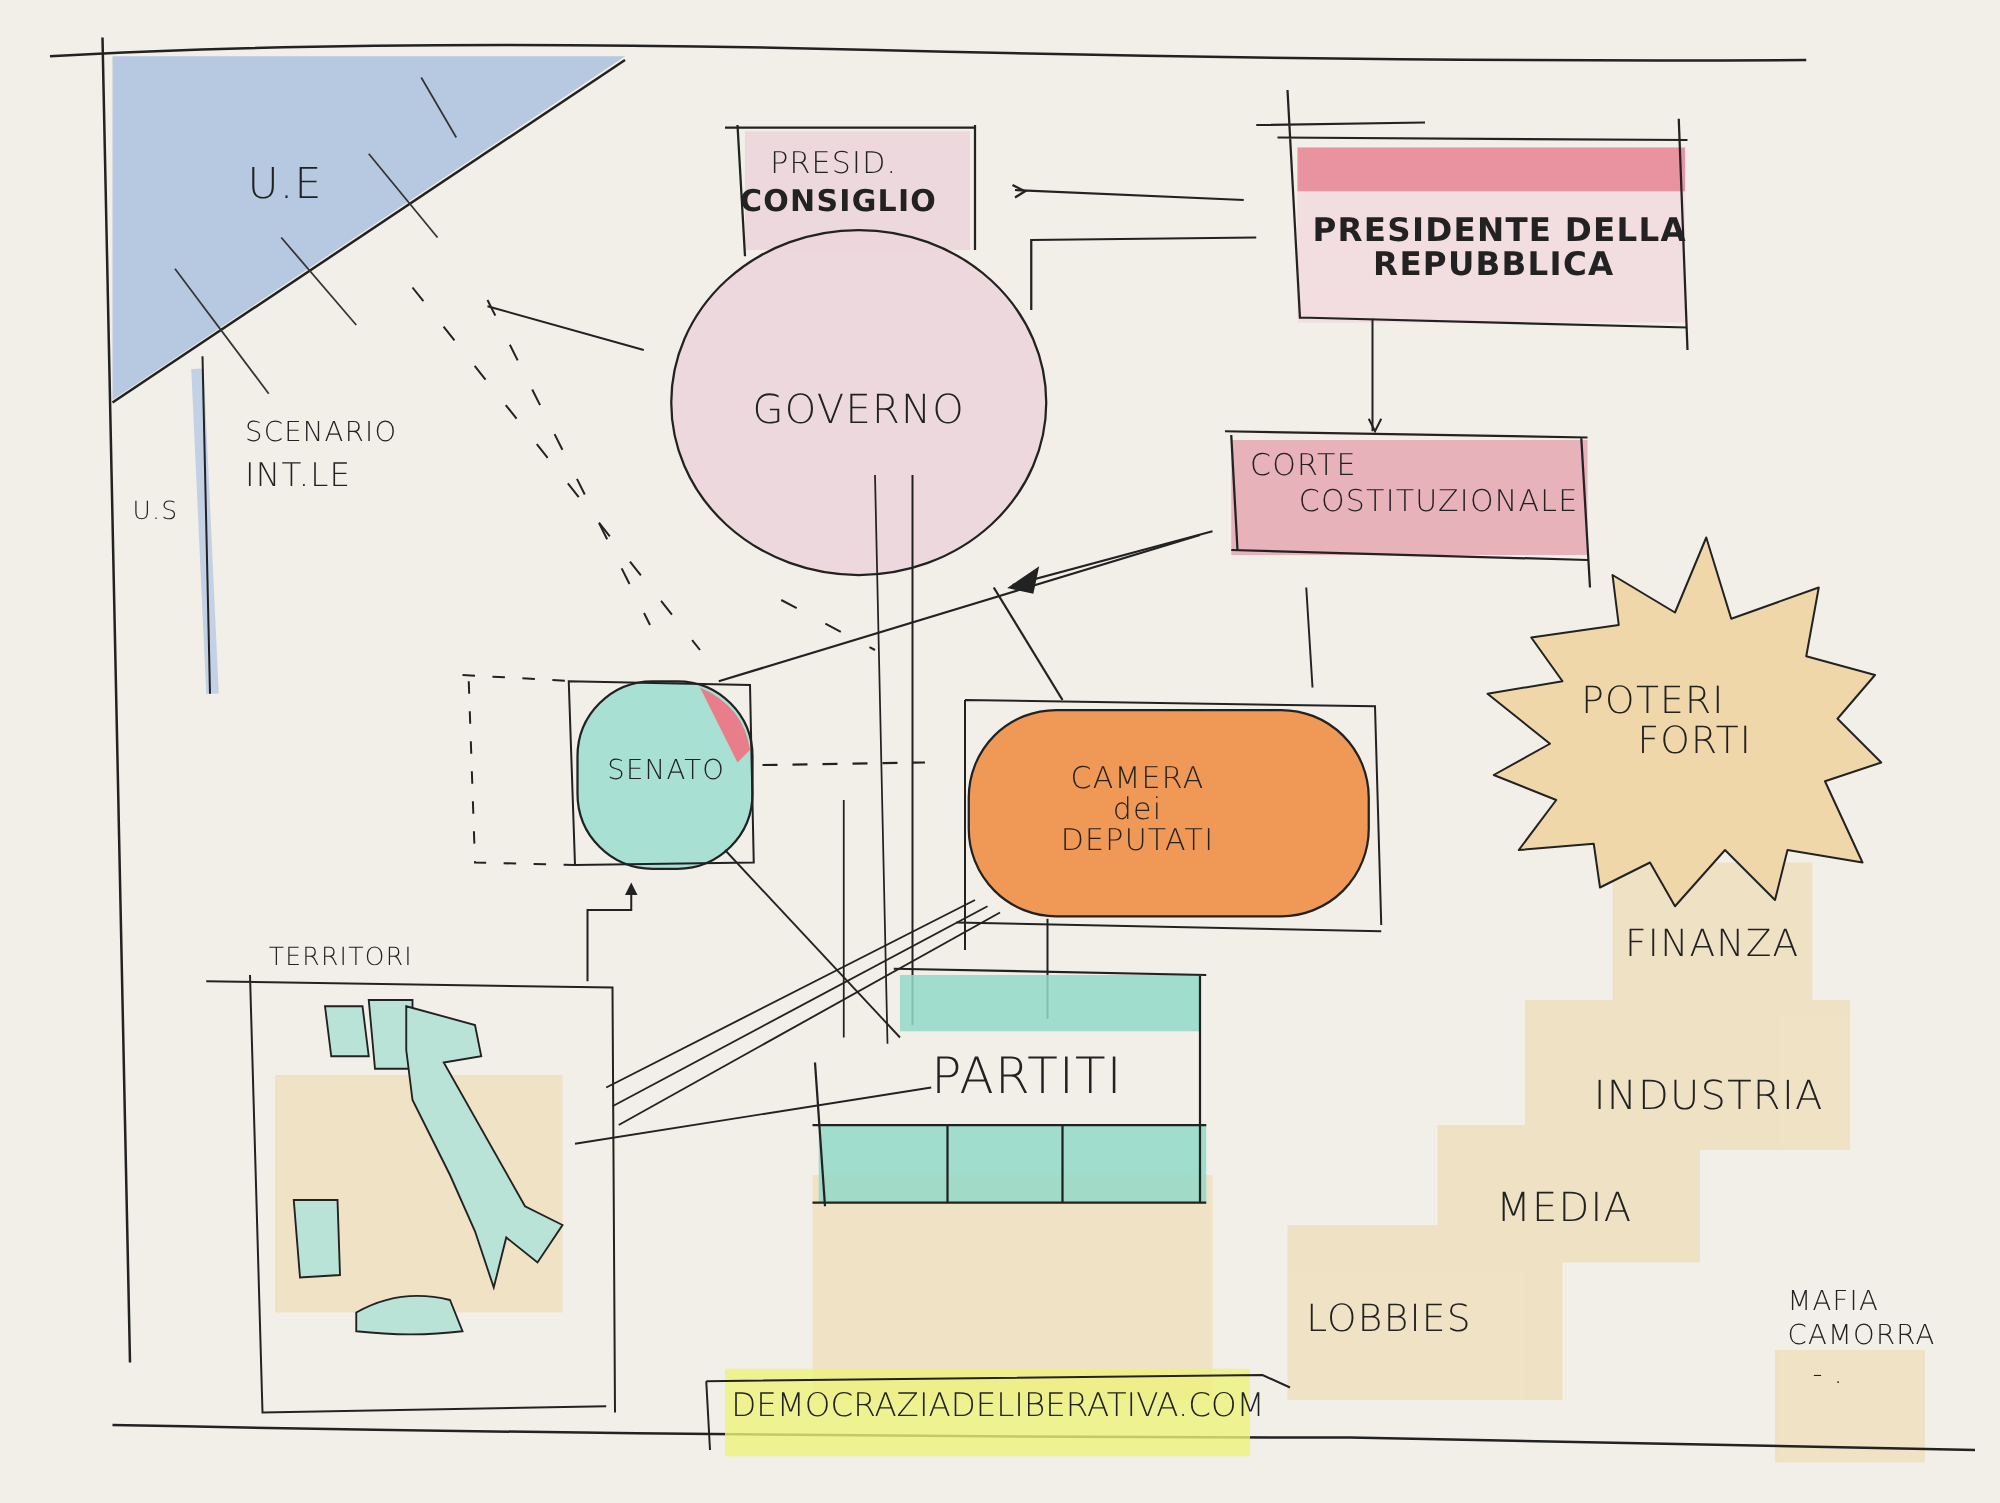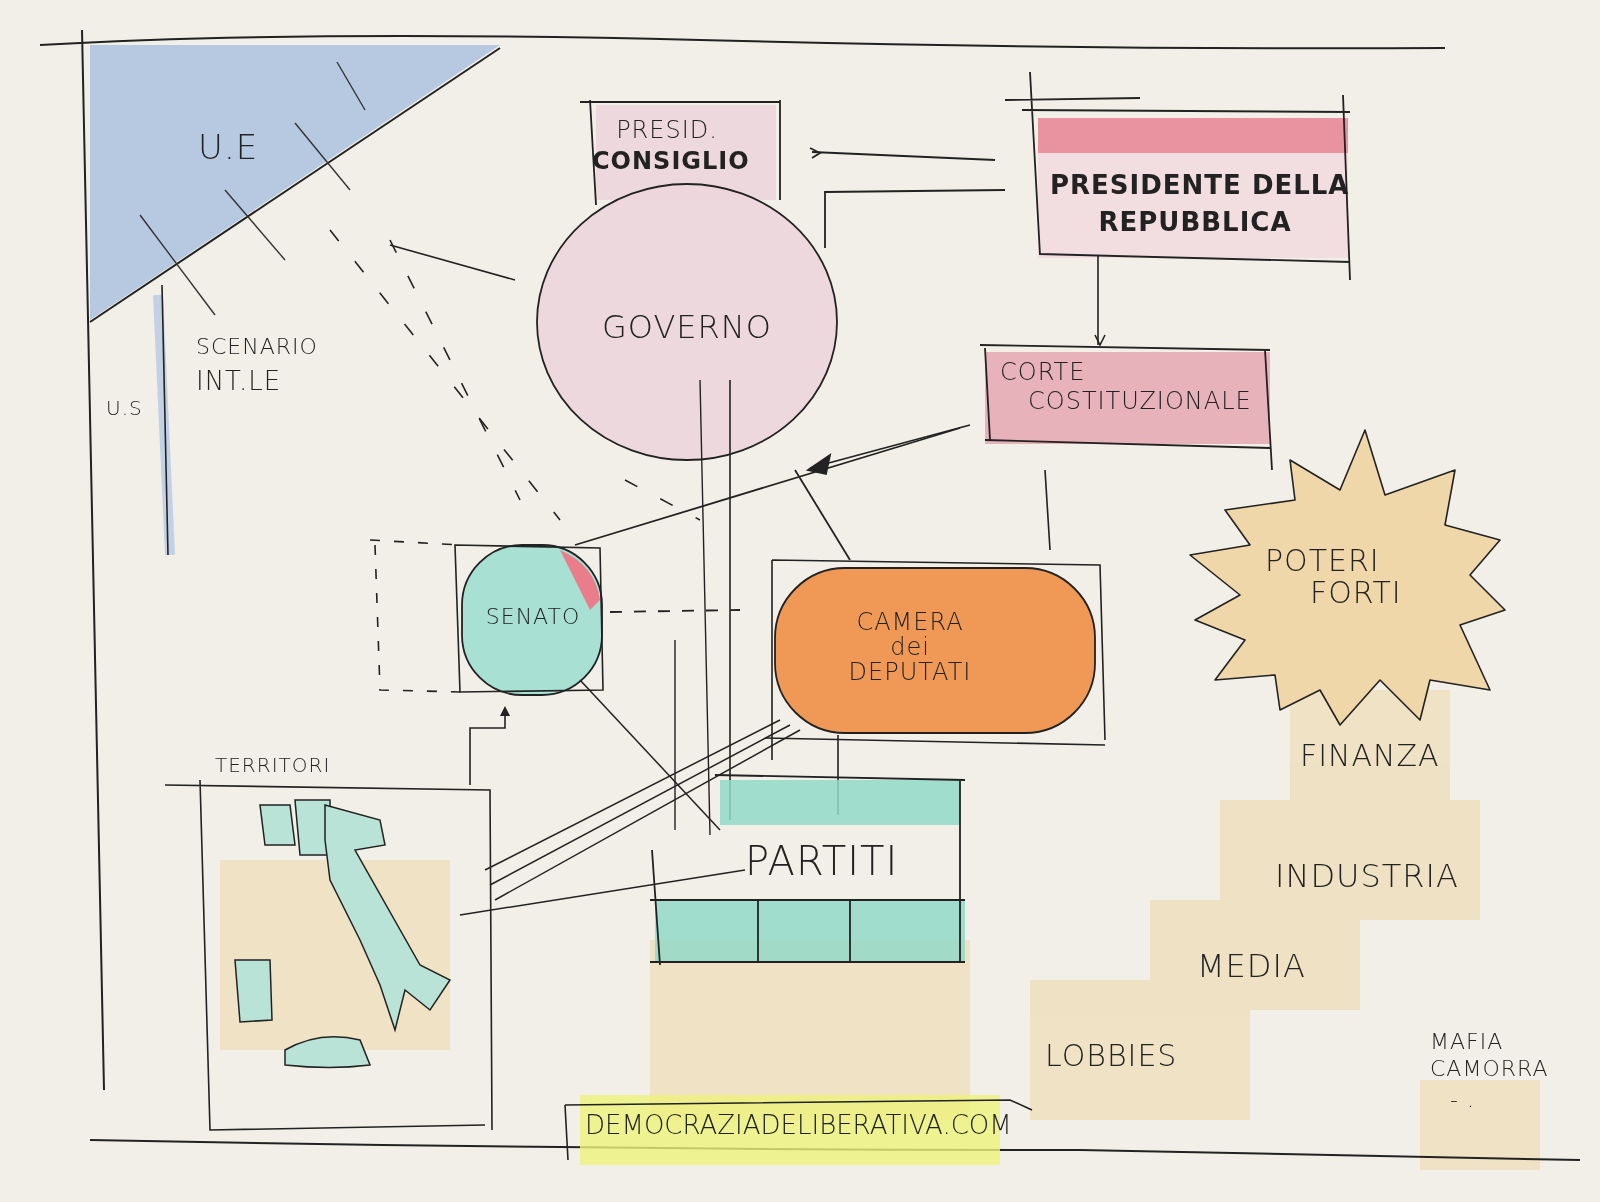--- a/index.html
+++ b/index.html
@@ -151,26 +151,26 @@
 
   <div class="lbl c" style="left:592px;top:118px;font-size:24px;width:150px;">
     <div>Presid.</div>
     <div style="margin-top:6px;font-weight:bold;">Consiglio</div>
   </div>
 
   <div class="lbl c" style="left:590px;top:298px;width:194px;font-size:32px;margin-top:13px;">Governo</div>
 
   <div class="lbl c" style="left:1050px;top:172px;width:290px;font-size:26px;font-weight:bold;">
     <div>Presidente della</div>
-    <div style="margin-top:10px;">Repubblica</div>
+    <div style="margin-top:0;">Repubblica</div>
   </div>
 
   <div class="lbl" style="left:1000px;top:360px;font-size:24px;">
     <div>Corte</div>
-    <div style="margin-left:28px;margin-top:4px;">Costituzionale</div>
+    <div style="margin-left:39px;margin-top:4px;">Costituzionale</div>
   </div>
 
   <div class="lbl c" style="left:468px;top:605px;width:130px;font-size:22px;">Senato</div>
 
   <div class="lbl c" style="left:820px;top:610px;width:180px;font-size:24px;">
     <div>Camera</div>
     <div style="text-transform:none;">dei</div>
     <div>Deputati</div>
   </div>
 

